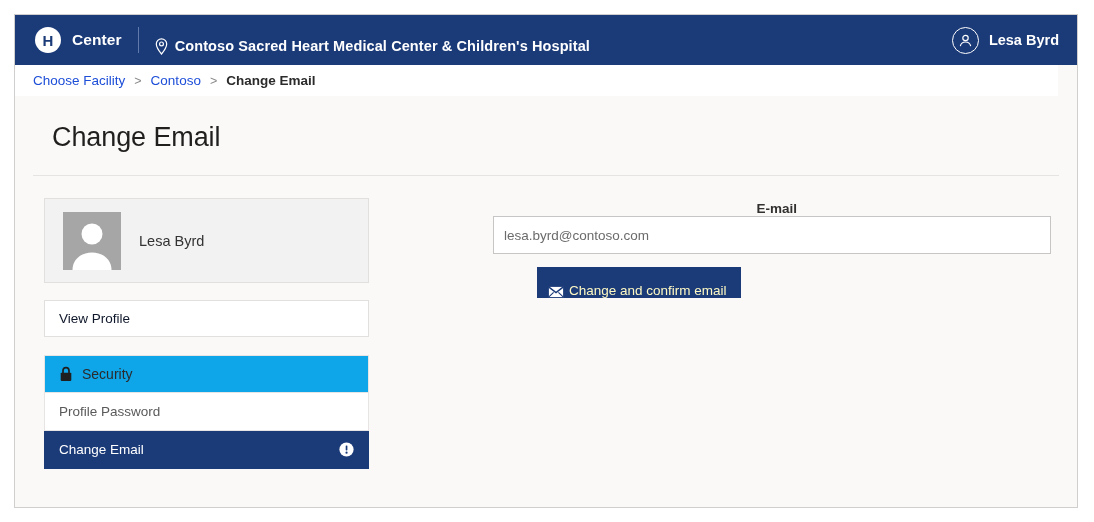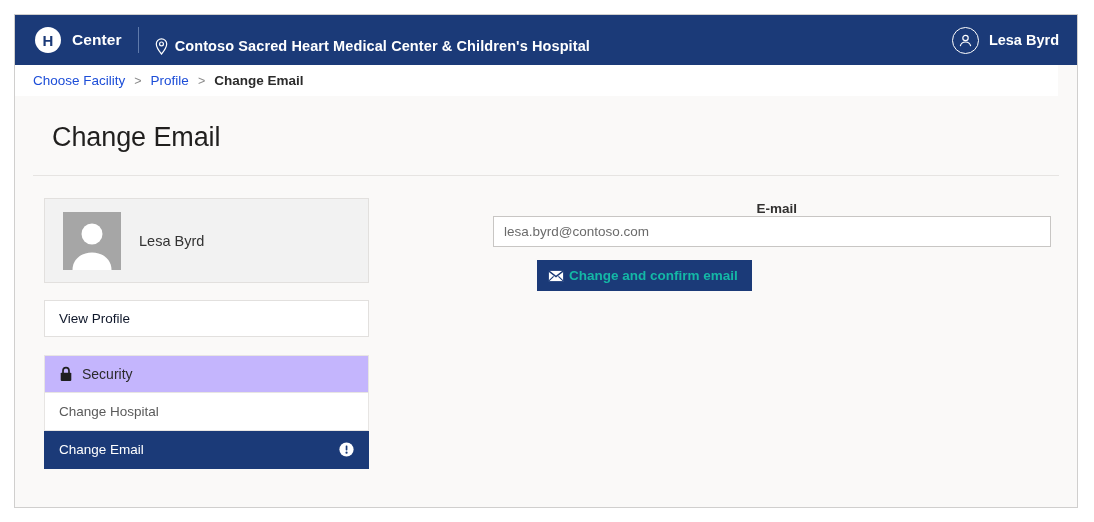--- a/index.html
+++ b/index.html
@@ -188,21 +188,21 @@
     height: 37px;
     display: flex;
     align-items: center;
     padding: 0 14px;
     box-sizing: border-box;
     font-size: 13.5px;
     color: #0f172a;
   }
   .nav-group { margin-top: 18px; }
   .nav-header {
-    background: #c4b5fd;
+    background: #0ea5e9;
     border: 1px solid #e7e5e3;
     height: 38px;
     display: flex;
     align-items: center;
     padding: 0 14px;
     box-sizing: border-box;
     font-size: 14px;
     color: #2b2b2b;
     gap: 9px;
   }
@@ -236,46 +236,46 @@
     width: 70px;
     text-align: right;
     font-size: 13.5px;
     font-weight: bold;
     color: #323130;
     flex: 0 0 auto;
   }
   .email-input {
     margin-left: 20px;
     width: 558px;
-    height: 31px;
+    height: 38px;
     border: 1px solid #c8c6c4;
     background: #ffffff;
     box-sizing: border-box;
     font-family: "Liberation Sans", sans-serif;
     font-size: 13.5px;
     color: #6b6b6b;
     padding: 0 10px;
     outline: none;
   }
   .email-input::placeholder { color: #6b6b6b; }
   .btn-row {
     margin-top: 13px;
     padding-left: 90px;
   }
   .submit-btn {
     background: #1b3a78;
-    color: #14b8a6;
+    color: #fef9c3;
     border: none;
     height: 31px;
     padding: 0 14px 0 11px;
     font-family: "Liberation Sans", sans-serif;
     font-size: 13.5px;
-    font-weight: bold;
+    font-weight: normal;
     display: inline-flex;
-    align-items: center;
+    align-items: flex-end;
     gap: 5px;
     cursor: pointer;
   }
   .mail-icon svg { display: block; }
 </style>
 </head>
 <body>
 
 <div class="app-frame">
 
@@ -305,21 +305,21 @@
           <path d="M2.3 13.2c0.5-2.6 2.6-4.2 5.2-4.2s4.7 1.6 5.2 4.2" fill="none" stroke="#ffffff" stroke-width="1.2"></path>
         </svg>
       </span>
       <span class="user-name">Lesa Byrd</span>
     </div>
   </div>
 
   <div class="crumb-strip">
     <span class="crumb">Choose Facility</span>
     <span class="crumb-sep">&gt;</span>
-    <span class="crumb">Profile</span>
+    <span class="crumb">Contoso</span>
     <span class="crumb-sep">&gt;</span>
     <span class="crumb current">Change Email</span>
   </div>
 
   <div class="page-title">Change Email</div>
   <div class="title-rule"></div>
 
   <div class="content-row">
 
     <div class="left-col">
@@ -346,21 +346,21 @@
           <span class="lock-icon">
             <svg width="14" height="16" viewBox="0 0 14 16">
               <path d="M4 7V4.7C4 2.9 5.3 1.6 7 1.6s3 1.3 3 3.1V7" fill="none" stroke="#1f1f1f" stroke-width="1.7"></path>
               <rect x="1.7" y="6.8" width="10.6" height="8.1" rx="0.8" fill="#1f1f1f"></rect>
             </svg>
           </span>
           <span>Security</span>
         </div>
 
         <div class="nav-sub">
-          <span>Change Hospital</span>
+          <span>Profile Password</span>
         </div>
 
         <div class="nav-sub active">
           <span>Change Email</span>
           <span class="info-icon">
             <svg width="15" height="15" viewBox="0 0 15 15">
               <circle cx="7.5" cy="7.5" r="7.1" fill="#ffffff"></circle>
               <rect x="6.7" y="3.4" width="1.7" height="5" rx="0.6" fill="#1b3a78"></rect>
               <circle cx="7.55" cy="10.7" r="1.1" fill="#1b3a78"></circle>
             </svg>

